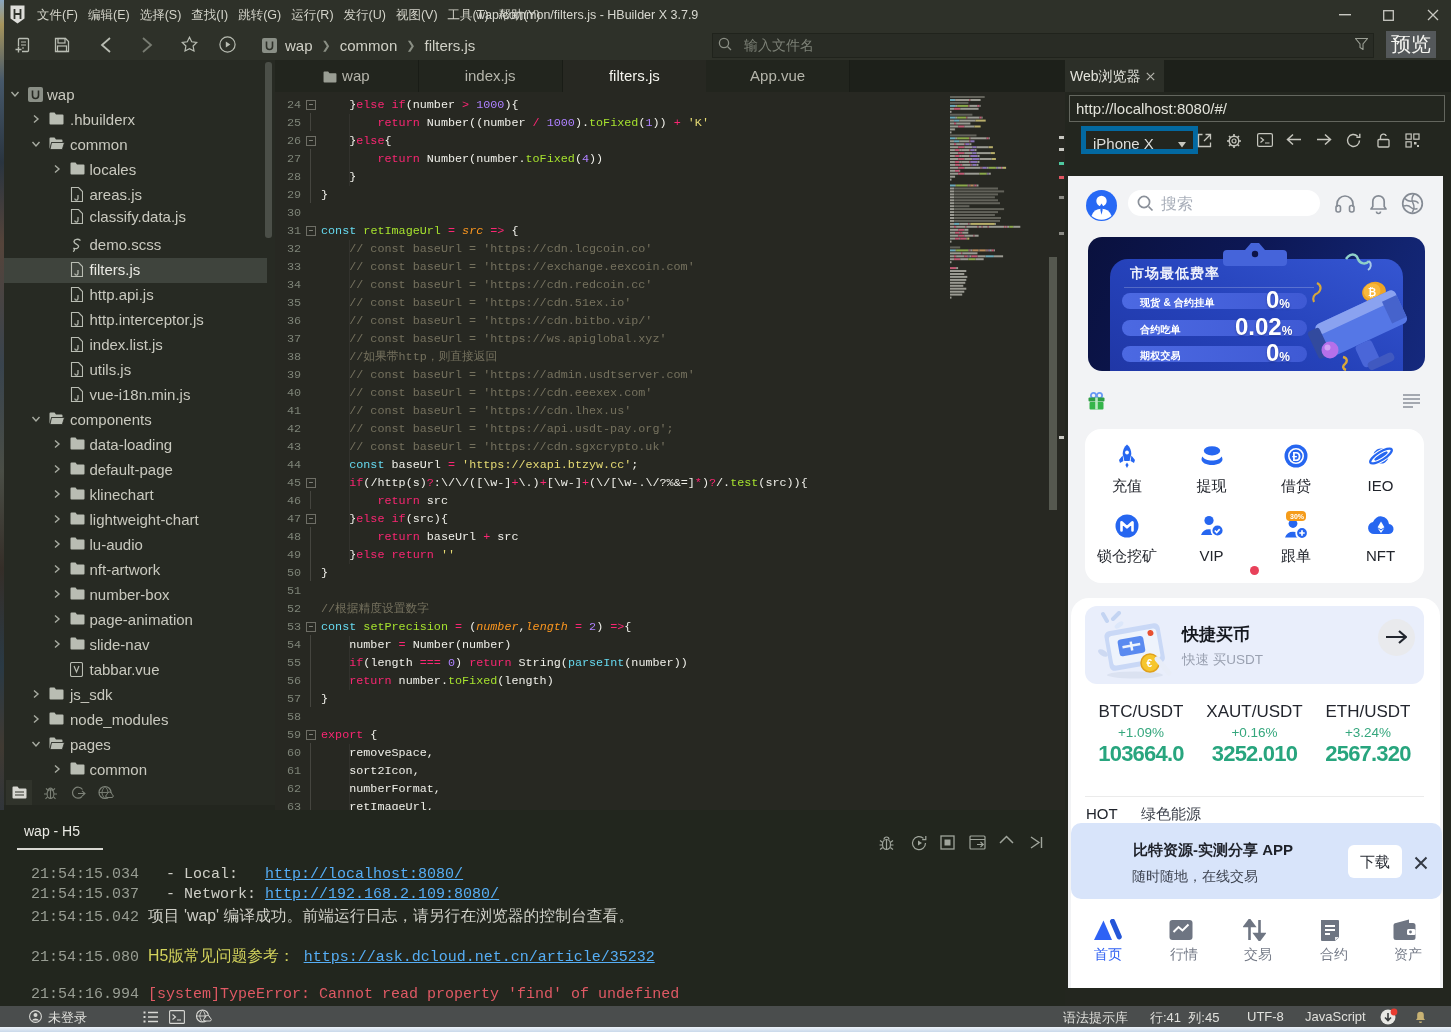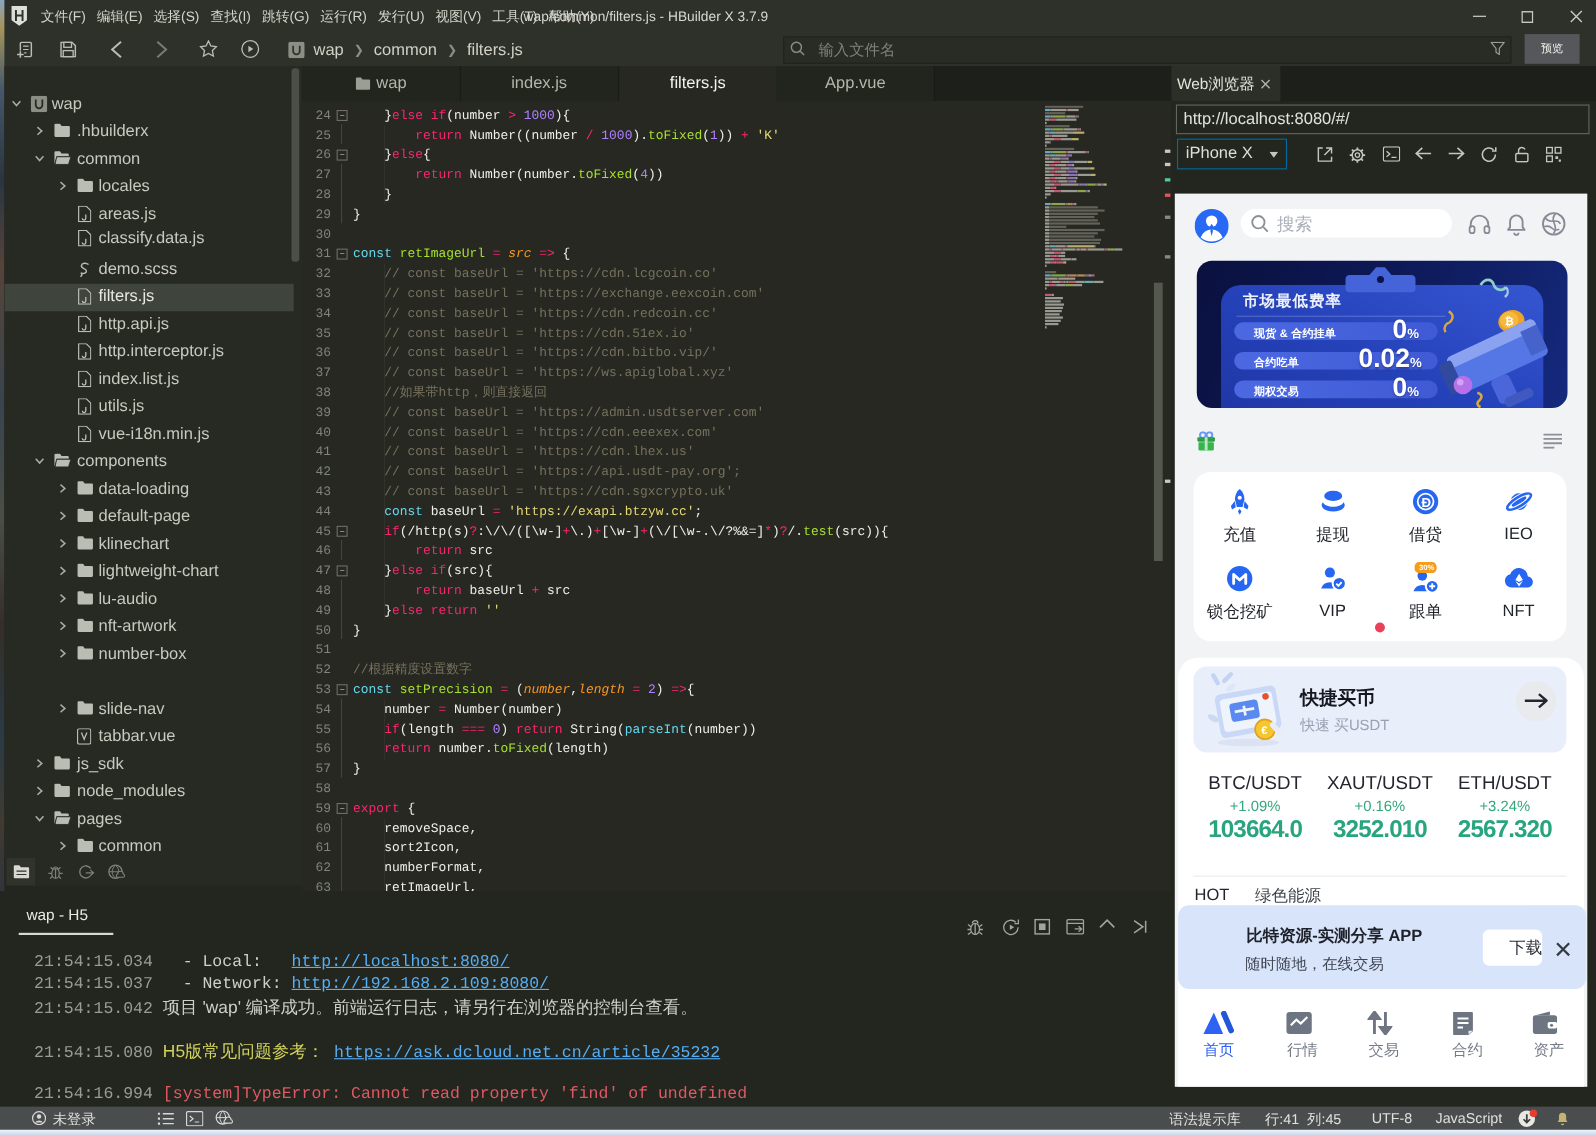--- a/index.html
+++ b/index.html
@@ -4,21 +4,21 @@
 *{margin:0;padding:0;box-sizing:border-box}
 html,body{width:1451px;height:1032px;overflow:hidden}
 body{position:relative;background:#23261f;font-family:"Liberation Sans",sans-serif;-webkit-font-smoothing:antialiased}
 .abs{position:absolute}
 #titlebar{left:0;top:0;width:1451px;height:30px;background:#2e3129;color:#d4d4ca;font-size:12.5px}
 #menus{position:absolute;left:37px;top:0;height:30px;display:flex;align-items:center;gap:10px;white-space:nowrap}
 #wintitle{position:absolute;left:476px;top:0;width:500px;height:30px;line-height:30px;color:#d8d8d0;text-align:left}
 #toolbar{left:0;top:30px;width:1451px;height:31px;background:#2e3129;border-bottom:1px solid #1c1f18}
 #crumb{position:absolute;top:30px;left:262px;height:30px;display:flex;align-items:center;color:#d0d0c6;font-size:15px}
 #searchbox{position:absolute;left:712px;top:33px;width:662px;height:25px;background:#292c25;border:1px solid #20231c;color:#7c8076;font-size:14px}
-#previewbtn{position:absolute;left:1386px;top:31px;width:50px;height:27px;background:#54585a;color:#f4f4f0;font-size:10px;text-align:center;line-height:27px}
+#previewbtn{position:absolute;left:1386px;top:31px;width:50px;height:27px;background:#54585a;color:#f4f4f0;font-size:20px;text-align:center;line-height:27px}
 #sliver{left:0;top:0;width:4px;height:812px;background:linear-gradient(180deg,#8aa6c0 0%,#a6955c 3%,#46586a 10%,#2a3540 20%,#55443a 30%,#39444e 45%,#4a4e46 58%,#352e28 70%,#2a3a45 82%,#403a32 92%,#30353a 100%)}
 #sidebar{left:4px;top:60px;width:271px;height:745px;background:#272a23;color:#c9c9bf;font-size:15px;overflow:hidden}
 .trow{position:absolute;left:0;width:100%;height:25px}
 .trow .nm{position:absolute;top:4px;white-space:nowrap}
 .tarr{position:absolute;top:7.5px;width:10px;height:10px}
 .tico{position:absolute;top:5px;width:15px;height:15px}
 #seltree{position:absolute;left:0;top:197.5px;width:263px;height:25px;background:#3f443d}
 #treescroll{position:absolute;left:261px;top:2px;width:7px;height:176px;background:#4b4f48;border-radius:3px}
 #sidetabs{left:4px;top:780px;width:271px;height:25px;background:#272a23}
 #edtabs{left:275px;top:60px;width:790px;height:32px;background:#1d201a;display:flex}
@@ -28,21 +28,21 @@
 #gutter{position:absolute;left:0;top:4px;width:26px;text-align:right;color:#7e8478;font:11.75px "Liberation Mono",monospace;line-height:18px}
 #code{position:absolute;left:46px;top:4px;font:11.75px "Liberation Mono",monospace;line-height:18px;color:#f0f0ea;white-space:pre}
 .k{color:#f92672}.n{color:#ae81ff}.s{color:#e6db74}.c{color:#75715e}.t{color:#66d9ef;}
 .b{color:#66d9ef}.f{color:#a6e22e}.p{color:#fd971f;font-style:italic}
 .fold{position:absolute;left:31px;width:10px;height:10px;border:1px solid #6e6e66;color:#b0b0a8;font:9px "Liberation Mono",monospace;line-height:8px;text-align:center;background:#272822;z-index:3}
 .fline{position:absolute;left:35px;width:1px;background:#45453f;z-index:2}
 #edscroll{position:absolute;left:774px;top:165px;width:8px;height:253px;background:#55584f}
 #rpanel{left:1065px;top:60px;width:386px;height:946px;background:#23261f}
 #rtab{position:absolute;left:0;top:0;width:99px;height:32px;background:#2c2f28;color:#e4e4dc;font-size:14px;line-height:32px}
 #urlbox{position:absolute;left:4px;top:35px;width:376px;height:27px;border:1px solid #63665e;color:#e2e2da;font-size:15px;line-height:25px}
-#devsel{position:absolute;left:5px;top:66px;width:100px;height:28px;border:1px solid #0369a1;color:#dededa;font-size:15px;line-height:26px}
+#devsel{position:absolute;left:16px;top:66px;width:117px;height:28px;border:5px solid #0369a1;color:#dededa;font-size:15px;line-height:26px}
 #phone{left:1068px;top:176px;width:375px;height:812px;background:#f2f3f5;overflow:hidden}
 #banner{position:absolute;left:20px;top:61px;width:337px;height:134px;border-radius:14px;background:linear-gradient(115deg,#0a113e 0%,#0d1856 45%,#122470 80%,#15297e 100%);overflow:hidden}
 #bannerin{position:absolute;left:22px;top:22px;width:293px;height:112px;border-radius:18px 18px 0 0;background:linear-gradient(205deg,#3556d2 0%,#2542ba 55%,#2037a6 100%)}
 .pill{position:absolute;left:34px;width:185px;height:16px;border-radius:8px;background:linear-gradient(90deg,#4c69e2,#3f5ad4);color:#fff}
 .pill .pl{position:absolute;left:18px;top:2.5px;font-size:10px;font-weight:bold;letter-spacing:.2px}
 .pv{position:absolute;color:#fff;font-weight:bold;text-shadow:0 1px 2px rgba(10,20,80,.45)}
 #gridcard{position:absolute;left:17px;top:253px;width:339px;height:154px;background:#fff;border-radius:16px}
 .gi{position:absolute;width:30px;height:30px}
 .gl{position:absolute;width:86px;text-align:center;font-size:15px;color:#22252c;white-space:nowrap}
 #bigcard{position:absolute;left:3px;top:422px;width:369px;height:390px;background:#fff;border-radius:18px 18px 0 0}
@@ -346,20 +346,31 @@
 <div class="trow" style="top:521.5px">
       <svg class="tarr" style="left:48px" width="10" height="10" viewBox="0 0 10 10">
         <path d="M3 1.5l4 3.5-4 3.5" fill="none" stroke="#a8aca2" stroke-width="1.4"></path>
       </svg>
       <span class="tico" style="left:66px">
         <svg width="15" height="13" viewBox="0 0 15 13">
           <path d="M0.5 1.5a1 1 0 011-1h4l1.5 2h6.5a1 1 0 011 1v8a1 1 0 01-1 1h-12a1 1 0 01-1-1z" fill="#b9bdb3"></path>
         </svg>
       </span>
       <span class="nm" style="left:85.5px;color:#c9c9bf">number-box</span>
+    </div>
+<div class="trow" style="top:546.5px">
+      <svg class="tarr" style="left:48px" width="10" height="10" viewBox="0 0 10 10">
+        <path d="M3 1.5l4 3.5-4 3.5" fill="none" stroke="#a8aca2" stroke-width="1.4"></path>
+      </svg>
+      <span class="tico" style="left:66px">
+        <svg width="15" height="13" viewBox="0 0 15 13">
+          <path d="M0.5 1.5a1 1 0 011-1h4l1.5 2h6.5a1 1 0 011 1v8a1 1 0 01-1 1h-12a1 1 0 01-1-1z" fill="#b9bdb3"></path>
+        </svg>
+      </span>
+      <span class="nm" style="left:85.5px;color:#c9c9bf">page-animation</span>
     </div>
 <div class="trow" style="top:571.5px">
       <svg class="tarr" style="left:48px" width="10" height="10" viewBox="0 0 10 10">
         <path d="M3 1.5l4 3.5-4 3.5" fill="none" stroke="#a8aca2" stroke-width="1.4"></path>
       </svg>
       <span class="tico" style="left:66px">
         <svg width="15" height="13" viewBox="0 0 15 13">
           <path d="M0.5 1.5a1 1 0 011-1h4l1.5 2h6.5a1 1 0 011 1v8a1 1 0 01-1 1h-12a1 1 0 01-1-1z" fill="#b9bdb3"></path>
         </svg>
       </span>
@@ -1023,21 +1034,21 @@
 <div class="tick" style="left:123.5px;top:143px;font-size:22px;letter-spacing:-0.8px;font-weight:bold;color:#28a57e">3252.010</div>
 <div class="tick" style="left:237px;top:104px;font-size:17px;color:#23262e">ETH/USDT</div>
 <div class="tick" style="left:237px;top:127px;font-size:13.5px;color:#35a77d">+3.24%</div>
 <div class="tick" style="left:237px;top:143px;font-size:22px;letter-spacing:-0.8px;font-weight:bold;color:#28a57e">2567.320</div>
 <div style="position:absolute;left:14px;top:198px;width:339px;height:1px;background:#ebebeb"></div>
 <div style="position:absolute;left:15px;top:207px;font-size:15px;color:#20242c">HOT</div>
 <div style="position:absolute;left:70px;top:207px;font-size:15px;color:#3a3f49">绿色能源</div>
 <div id="dlbanner">
 <div style="position:absolute;left:62px;top:18px;font-size:15px;font-weight:bold;color:#1e2129">比特资源-实测分享 APP</div>
 <div style="position:absolute;left:61px;top:45px;font-size:14px;color:#3f4552">随时随地，在线交易</div>
-<div style="position:absolute;left:277px;top:22px;width:54px;height:33px;background:#fff;border-radius:6px;text-align:right;line-height:33px;font-size:15px;color:#2a2e36">下载</div>
+<div style="position:absolute;left:277px;top:22px;width:54px;height:33px;background:#fff;border-radius:6px;text-align:center;line-height:33px;font-size:15px;color:#2a2e36">下载</div>
 <svg style="position:absolute;left:343px;top:33px" width="14" height="14" viewBox="0 0 14 14">
           <path d="M1.5 1.5l11 11M12.5 1.5l-11 11" stroke="#343a44" stroke-width="2"></path>
         </svg>
 </div>
 <div style="position:absolute;left:22px;top:321px">
         <svg width="30" height="22" viewBox="0 0 30 22">
           <path d="M1 21L10.5 1.5 19 21z" fill="#2e62f5"></path>
           <path d="M17.2 3.5a2.6 2.6 0 014.8-2l6.6 15.3a2.6 2.6 0 01-4.8 2z" fill="#2456d8"></path>
         </svg>
       </div>

